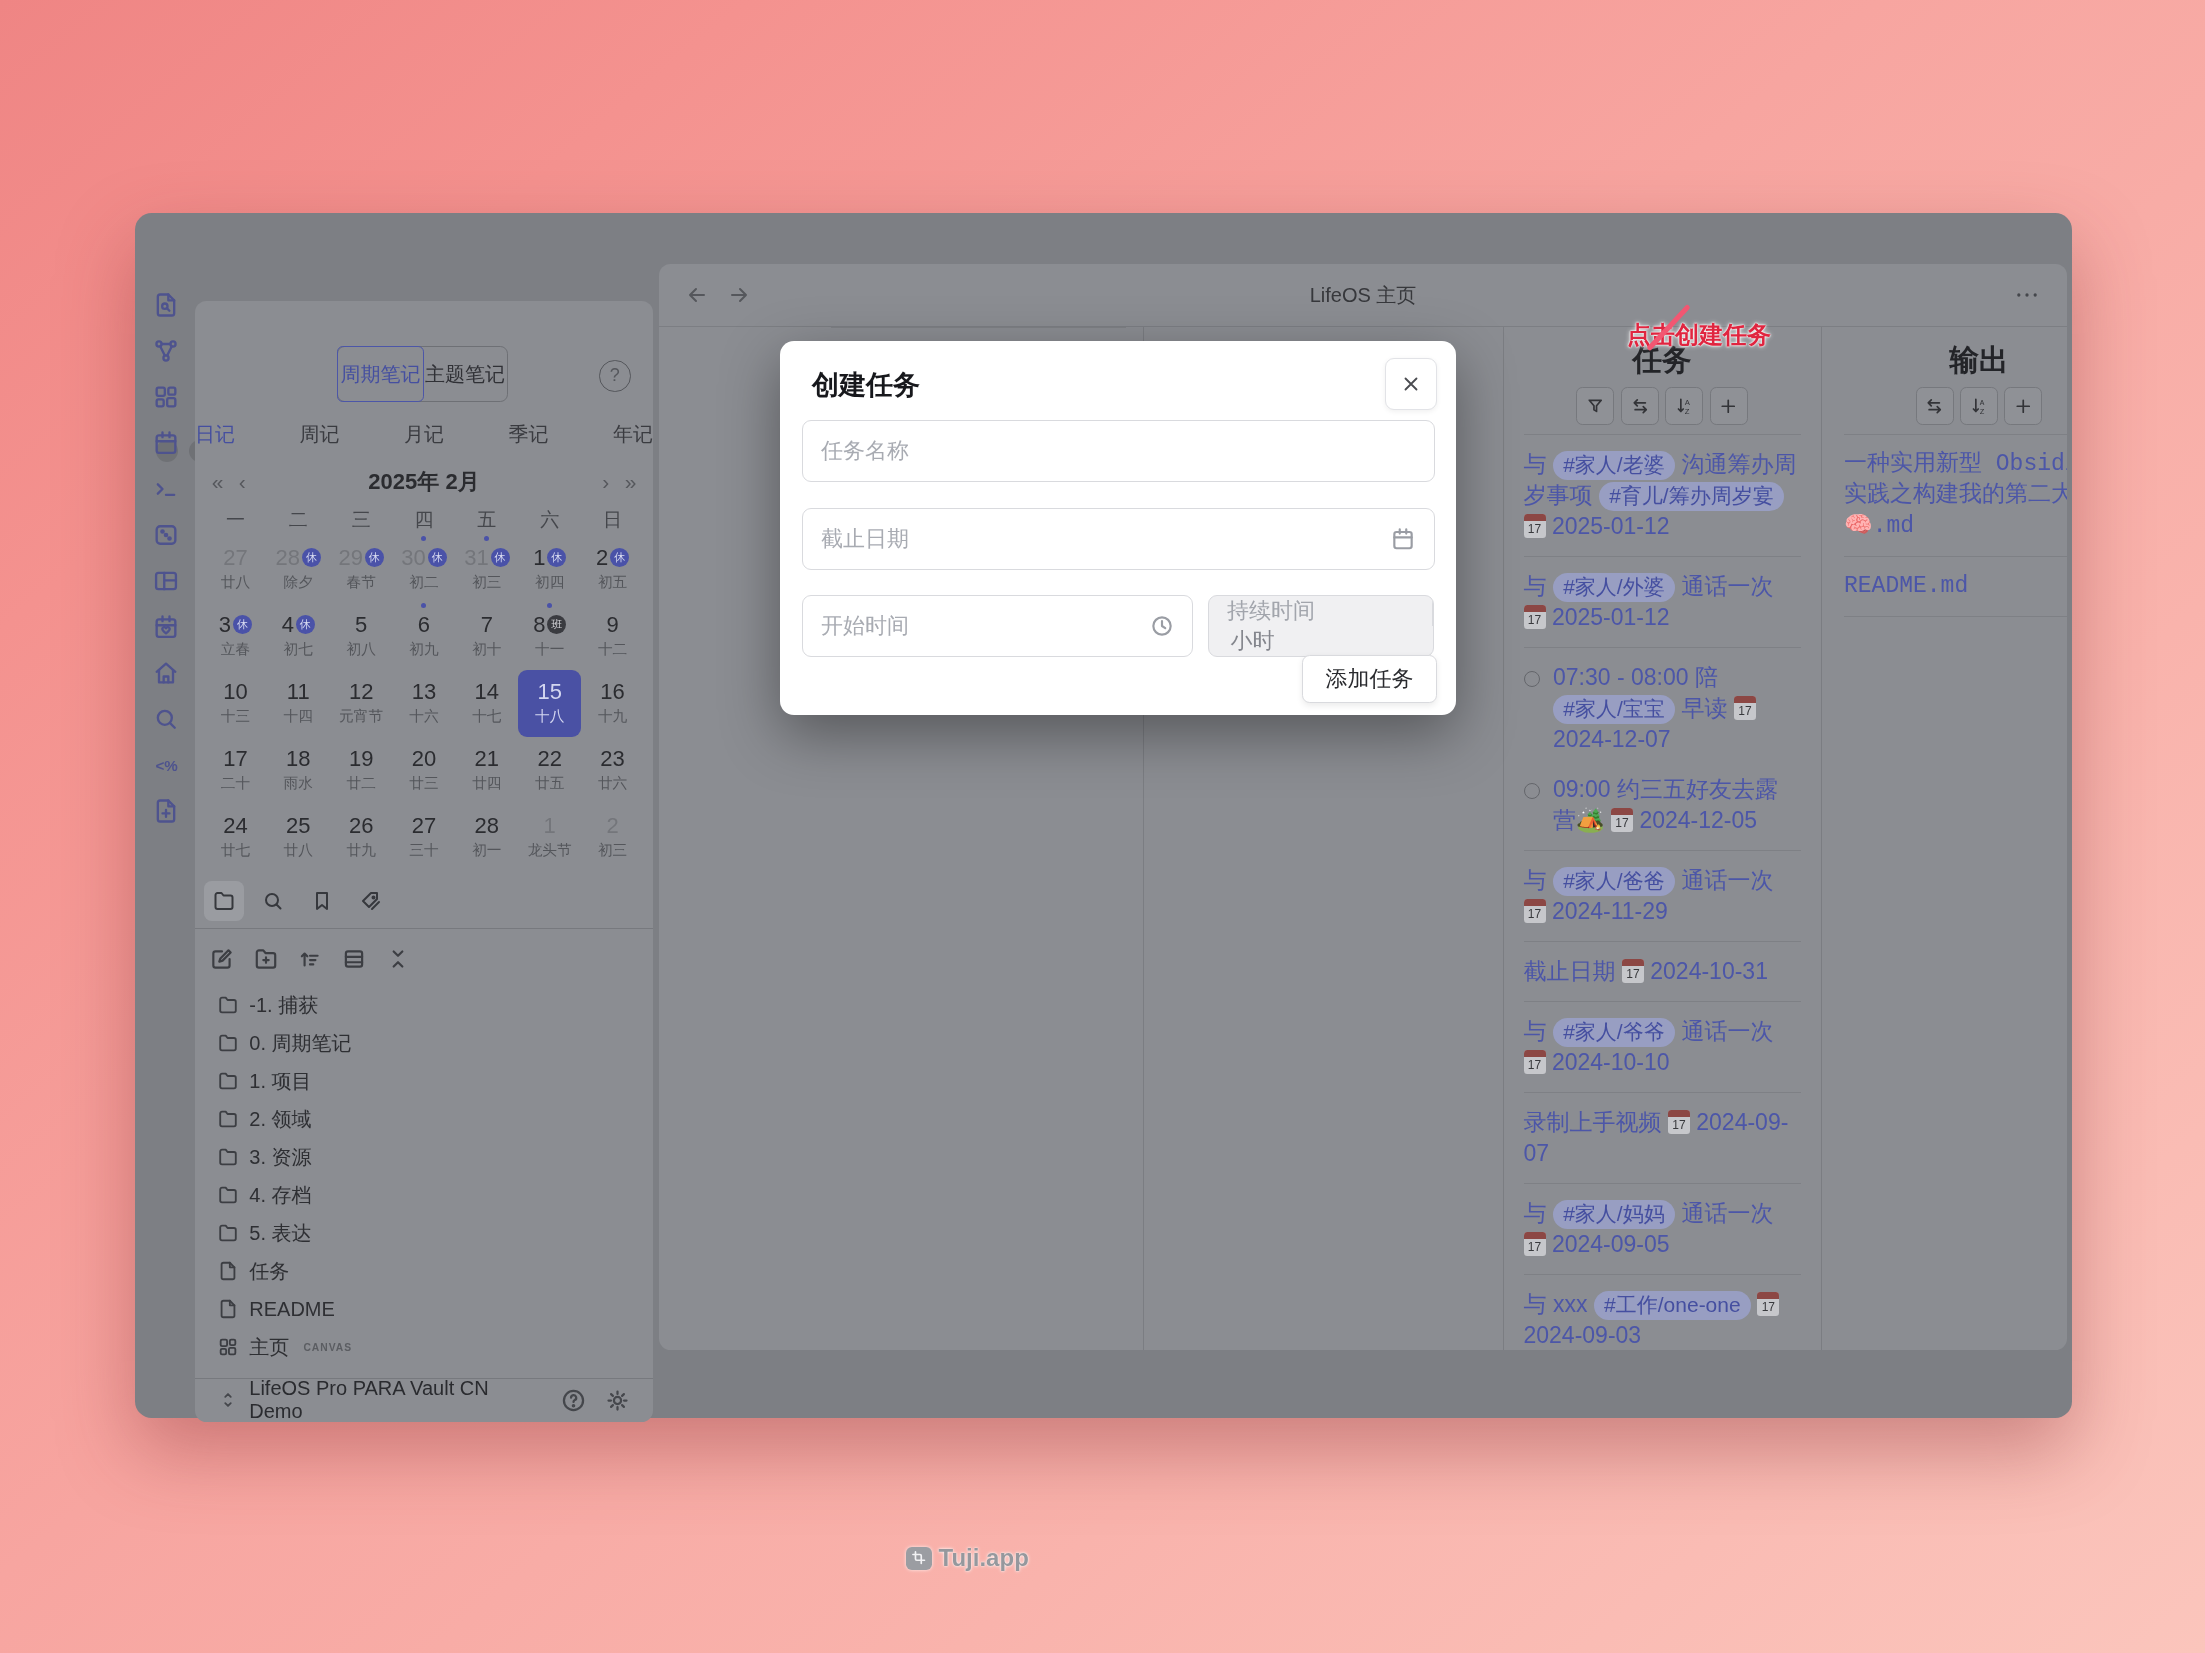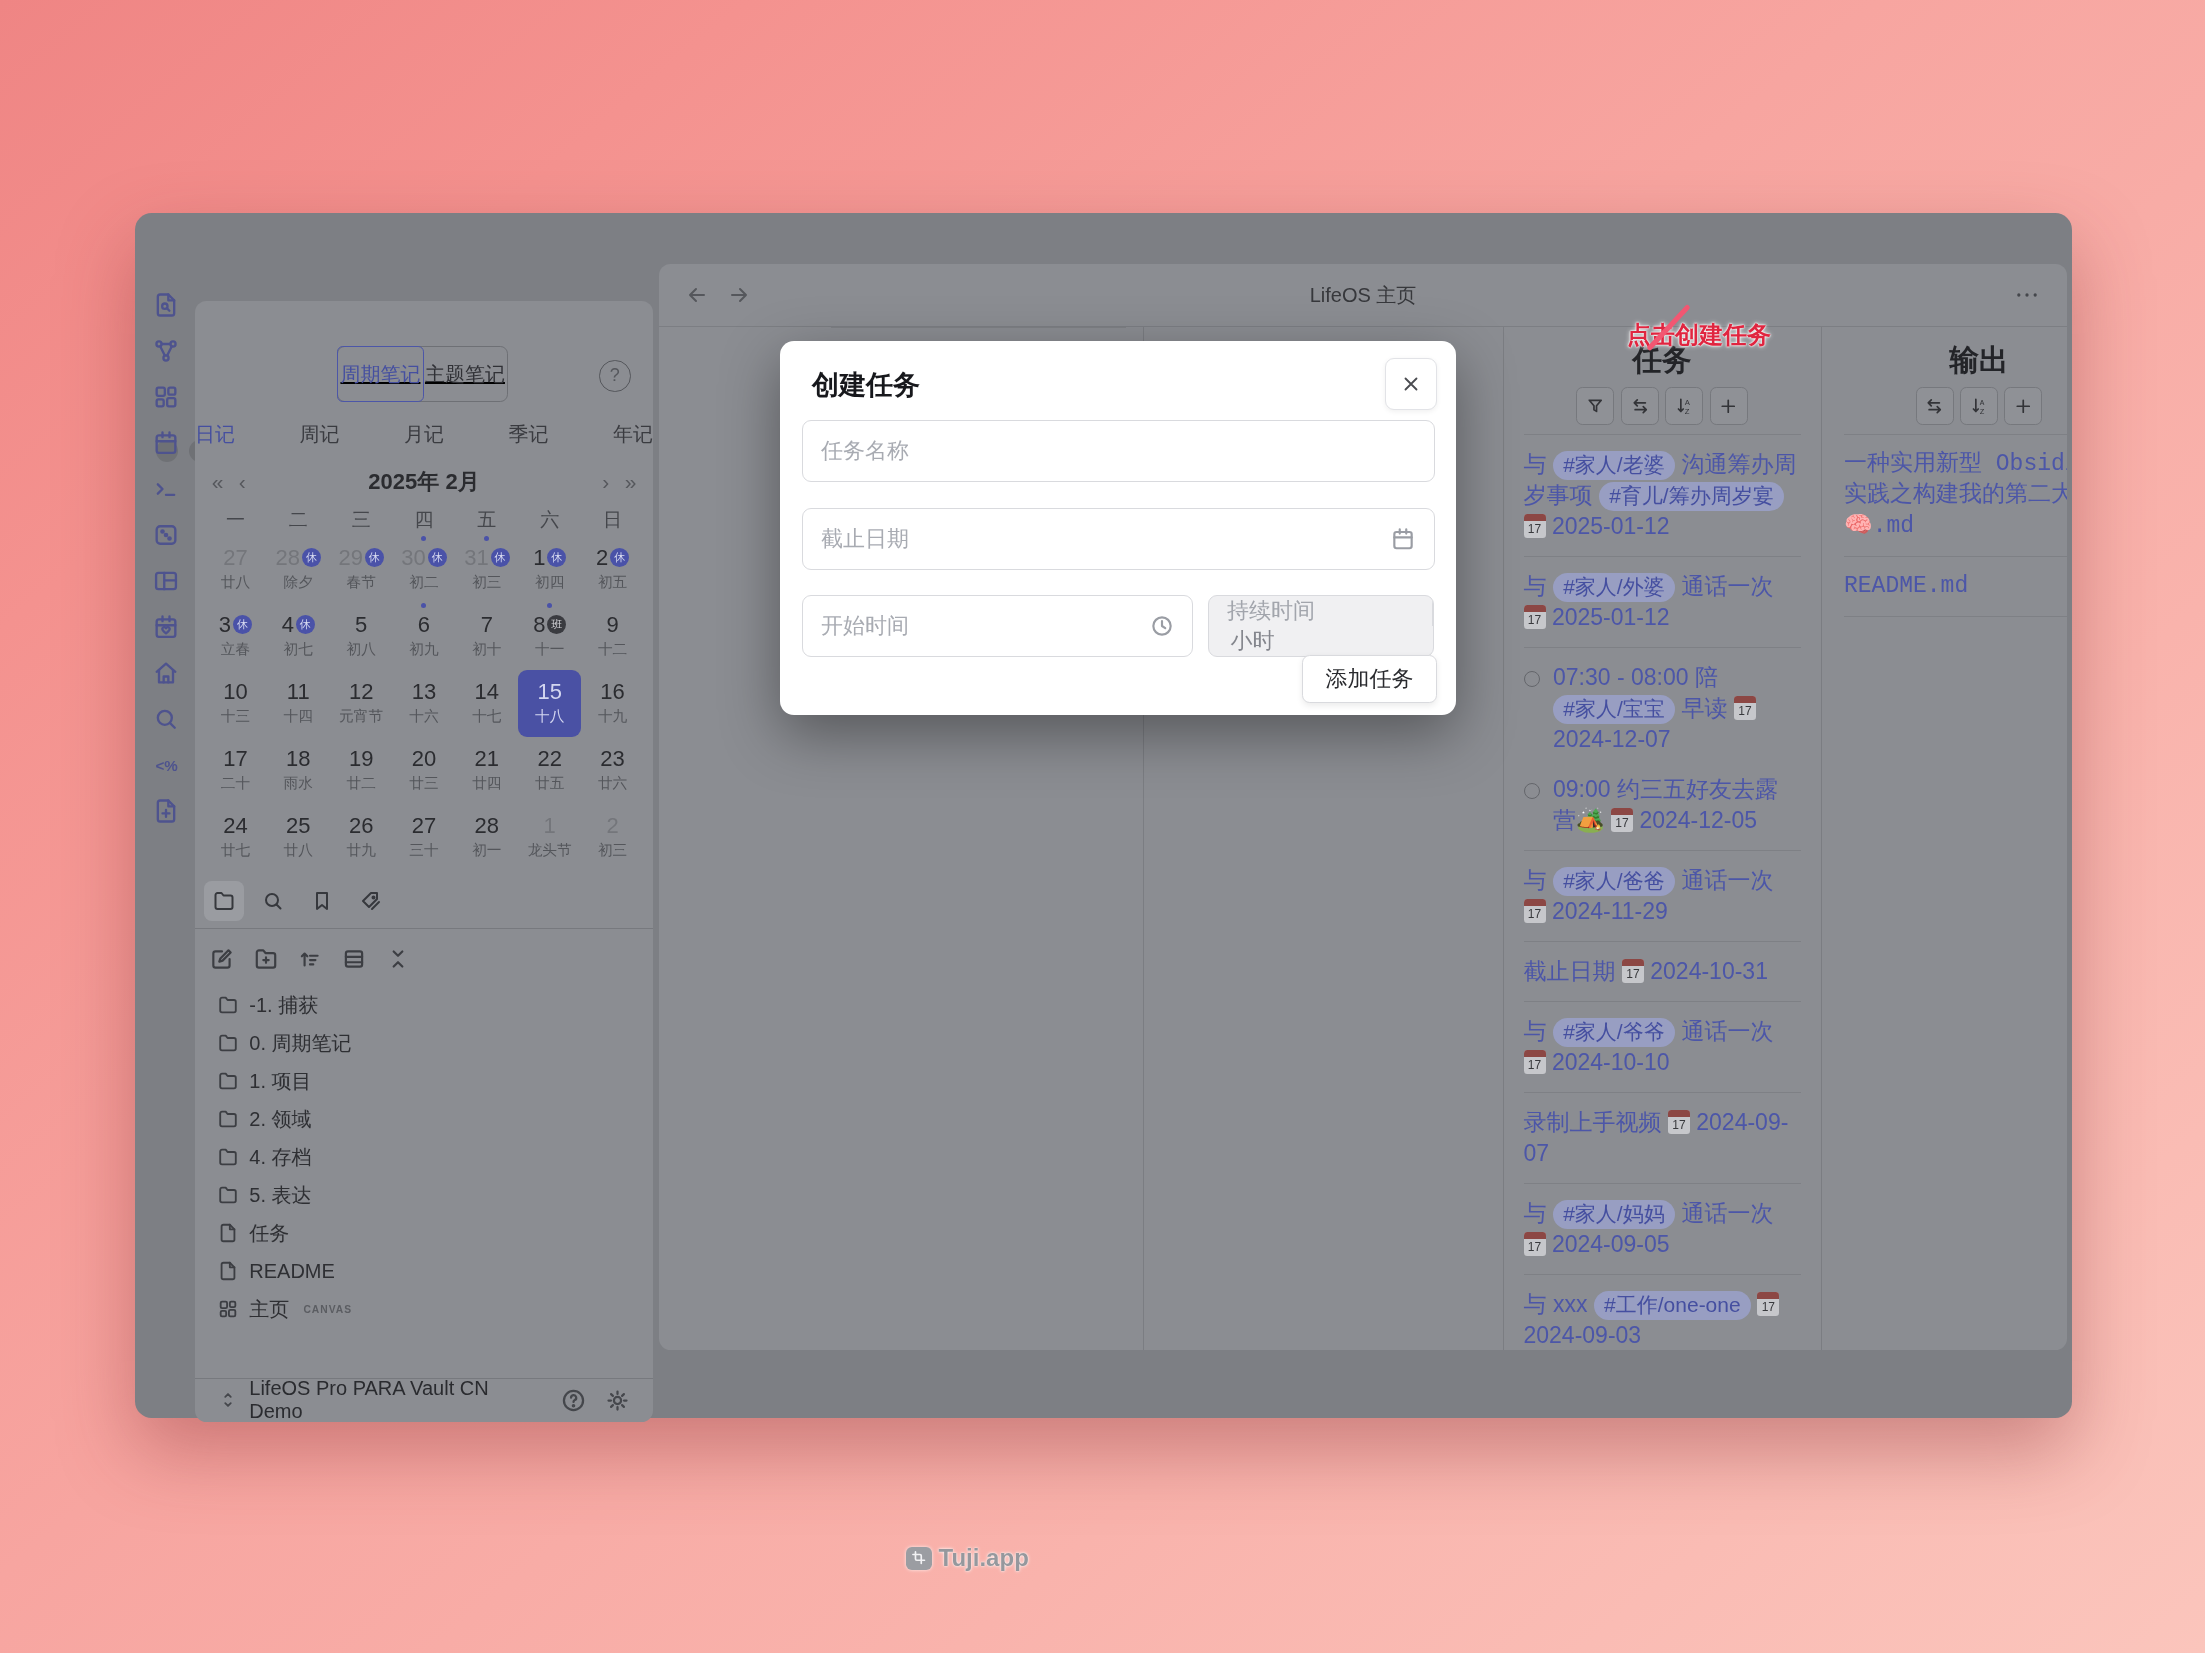--- a/index.html
+++ b/index.html
@@ -20,21 +20,21 @@
   #newtab{left:803px;top:240px;color:#3f4145;}
   #top-right-chevron{left:1837px;top:226px;color:#3c3e43;}
   #rsb-toggle{left:1882px;top:226px;color:#3c3e43;}
 
   
   #sidebar{left:60px;top:88px;width:458px;height:1121px;background:#8b8d92;border-radius:11.5px;overflow:hidden;}
   #main{left:524px;top:51px;width:1408px;height:1086px;background:#8b8d92;border-radius:11.5px;overflow:hidden;}
   
 
   
-  .seg-wrap{left:142px;top:45px;width:171px;height:56px;border:1.9px solid #6e7075;border-radius:7.7px;display:flex;box-sizing:border-box;background:transparent;text-decoration:underline;}
+  .seg-wrap{left:142px;top:45px;width:171px;height:56px;border:1.9px solid #6e7075;border-radius:7.7px;display:flex;box-sizing:border-box;background:transparent;}
   .seg{flex:1;display:flex;align-items:center;justify-content:center;font-size:20px;color:#303136;border-radius:5.8px;}
   .seg.on{border:1.9px solid #4c56a8;color:#454fa0;margin:-0.6px;}
   #help-badge{left:404px;top:59px;width:29.5px;height:29.5px;border-radius:50%;border:1.9px solid #55575c;color:#55575c;font-size:18px;display:flex;align-items:center;justify-content:center;}
   #period-tabs{left:0;top:114px;width:458px;height:38px;display:flex;justify-content:space-between;gap:41px;font-size:20px;color:#3a3b40;align-items:center;}
   #period-tabs .pt.on{color:#454fa0;}
   #cal-nav{left:0;top:162px;width:458px;height:37px;display:flex;align-items:center;color:#55575c;font-size:21px;}
   #cal-nav .mon{flex:1;text-align:center;font-weight:bold;font-size:22px;color:#2b2c30;}
   #cal-nav .nv{padding:0 7.7px;}
   #cal-weekdays{left:9px;top:206px;width:440px;display:grid;grid-template-columns:repeat(7,1fr);font-size:19px;color:#45474c;text-align:center;}
   #cal-grid{left:9px;top:235px;width:440px;display:grid;grid-template-columns:repeat(7,1fr);grid-auto-rows:67px;}
@@ -505,20 +505,28 @@
             </svg>
           </span>
           <span>2. 领域</span>
         </div>
         <div class="frow">
           <span class="fic">
             <svg class="ic" width="22" height="22" viewBox="0 0 24 24">
               <path d="M3.5 6a2 2 0 0 1 2-2h4l2 2.5h7a2 2 0 0 1 2 2V18a2 2 0 0 1-2 2h-13a2 2 0 0 1-2-2Z"></path>
             </svg>
           </span>
+          <span>3. 资源</span>
+        </div>
+        <div class="frow">
+          <span class="fic">
+            <svg class="ic" width="22" height="22" viewBox="0 0 24 24">
+              <path d="M3.5 6a2 2 0 0 1 2-2h4l2 2.5h7a2 2 0 0 1 2 2V18a2 2 0 0 1-2 2h-13a2 2 0 0 1-2-2Z"></path>
+            </svg>
+          </span>
           <span>4. 存档</span>
         </div>
         <div class="frow">
           <span class="fic">
             <svg class="ic" width="22" height="22" viewBox="0 0 24 24">
               <path d="M3.5 6a2 2 0 0 1 2-2h4l2 2.5h7a2 2 0 0 1 2 2V18a2 2 0 0 1-2 2h-13a2 2 0 0 1-2-2Z"></path>
             </svg>
           </span>
           <span>5. 表达</span>
         </div>

